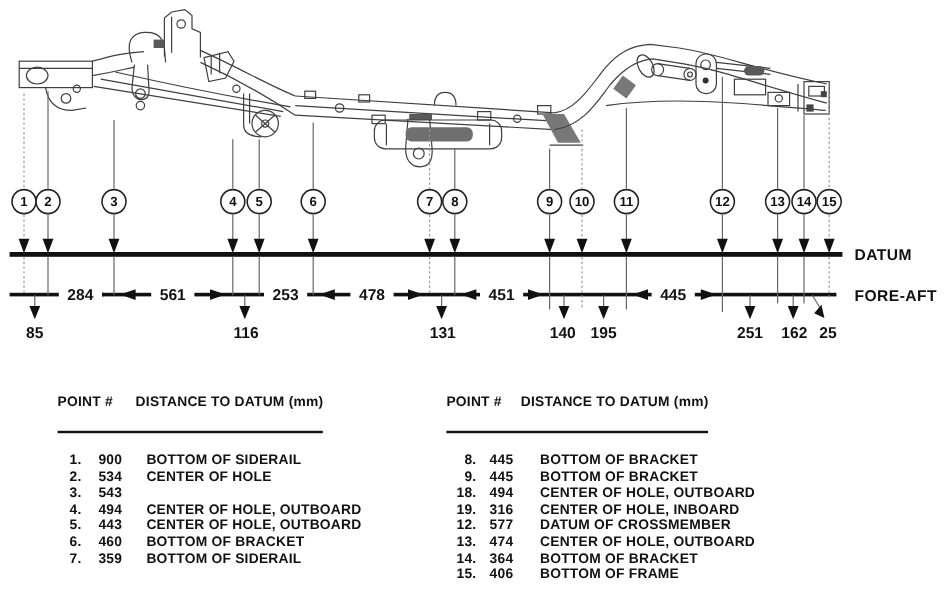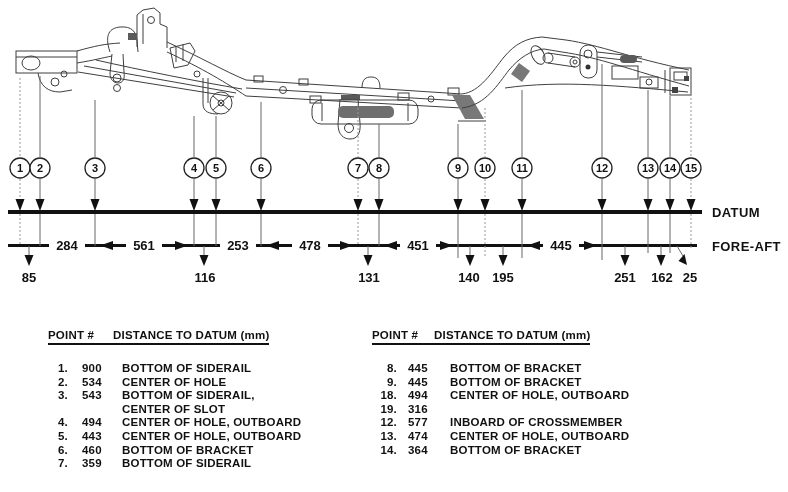--- a/index.html
+++ b/index.html
@@ -9,21 +9,21 @@
   .cot{font-size:11px;font-weight:bold;text-anchor:middle;fill:#111;}
   .dimt{font-size:13px;font-weight:bold;text-anchor:middle;fill:#111;}
   .offt{font-size:13px;font-weight:bold;text-anchor:middle;fill:#111;}
   .axis{font-size:13px;font-weight:bold;fill:#111;letter-spacing:.4px;}
   .ld{stroke:#666;stroke-width:1;}
   .dot{stroke:#999;stroke-dasharray:2 2;}
   .co{fill:#fff;stroke:#222;stroke-width:1.3;}
   .ah{fill:#111;stroke:none;}
   .art{stroke:#3f3f3f;fill:none;stroke-width:1;}
   .dim-table{position:absolute;color:#111;font-weight:bold;font-size:11.5px;letter-spacing:.2px;}
-  .thead{display:flex;border-bottom:2px solid #111;padding-bottom:2px;width:max-content;}
+  .thead{display:flex;border-bottom:2px solid #111;padding-bottom:18px;width:max-content;}
   .thc1{width:65px;}
   .t-right .thc1{width:62px;}
   .trows{margin-top:17px;}
   .trow{display:flex;line-height:13.6px;}
   .tnum{width:20px;text-align:right;}
   .t-right .tnum{width:25px;}
   .tval{width:30px;margin-left:14px;}
   .t-right .tval{margin-left:11px;}
   .tdesc{margin-left:10px;white-space:pre-line;}
   .t-right .tdesc{margin-left:12px;}
@@ -321,22 +321,20 @@
       <span class="tdesc">BOTTOM OF SIDERAIL</span>
     </div>
     <div class="trow">
       <span class="tnum">2.</span>
       <span class="tval">534</span>
       <span class="tdesc">CENTER OF HOLE</span>
     </div>
     <div class="trow">
       <span class="tnum">3.</span>
       <span class="tval">543</span>
-      <span class="tdesc">BOTTOM OF SIDERAIL,
-CENTER OF SLOT</span>
     </div>
     <div class="trow">
       <span class="tnum">4.</span>
       <span class="tval">494</span>
       <span class="tdesc">CENTER OF HOLE, OUTBOARD</span>
     </div>
     <div class="trow">
       <span class="tnum">5.</span>
       <span class="tval">443</span>
       <span class="tdesc">CENTER OF HOLE, OUTBOARD</span>
@@ -372,32 +370,38 @@
       <span class="tdesc">BOTTOM OF BRACKET</span>
     </div>
     <div class="trow">
       <span class="tnum">18.</span>
       <span class="tval">494</span>
       <span class="tdesc">CENTER OF HOLE, OUTBOARD</span>
     </div>
     <div class="trow">
       <span class="tnum">19.</span>
       <span class="tval">316</span>
+      <span class="tdesc">CENTER OF HOLE, INBOARD</span>
     </div>
     <div class="trow">
       <span class="tnum">12.</span>
       <span class="tval">577</span>
-      <span class="tdesc">INBOARD OF CROSSMEMBER</span>
+      <span class="tdesc">DATUM OF CROSSMEMBER</span>
     </div>
     <div class="trow">
       <span class="tnum">13.</span>
       <span class="tval">474</span>
       <span class="tdesc">CENTER OF HOLE, OUTBOARD</span>
     </div>
     <div class="trow">
       <span class="tnum">14.</span>
       <span class="tval">364</span>
       <span class="tdesc">BOTTOM OF BRACKET</span>
     </div>
+    <div class="trow">
+      <span class="tnum">15.</span>
+      <span class="tval">406</span>
+      <span class="tdesc">BOTTOM OF FRAME</span>
+    </div>
   </div>
 </div>
 
 </div>
 
 </body></html>

